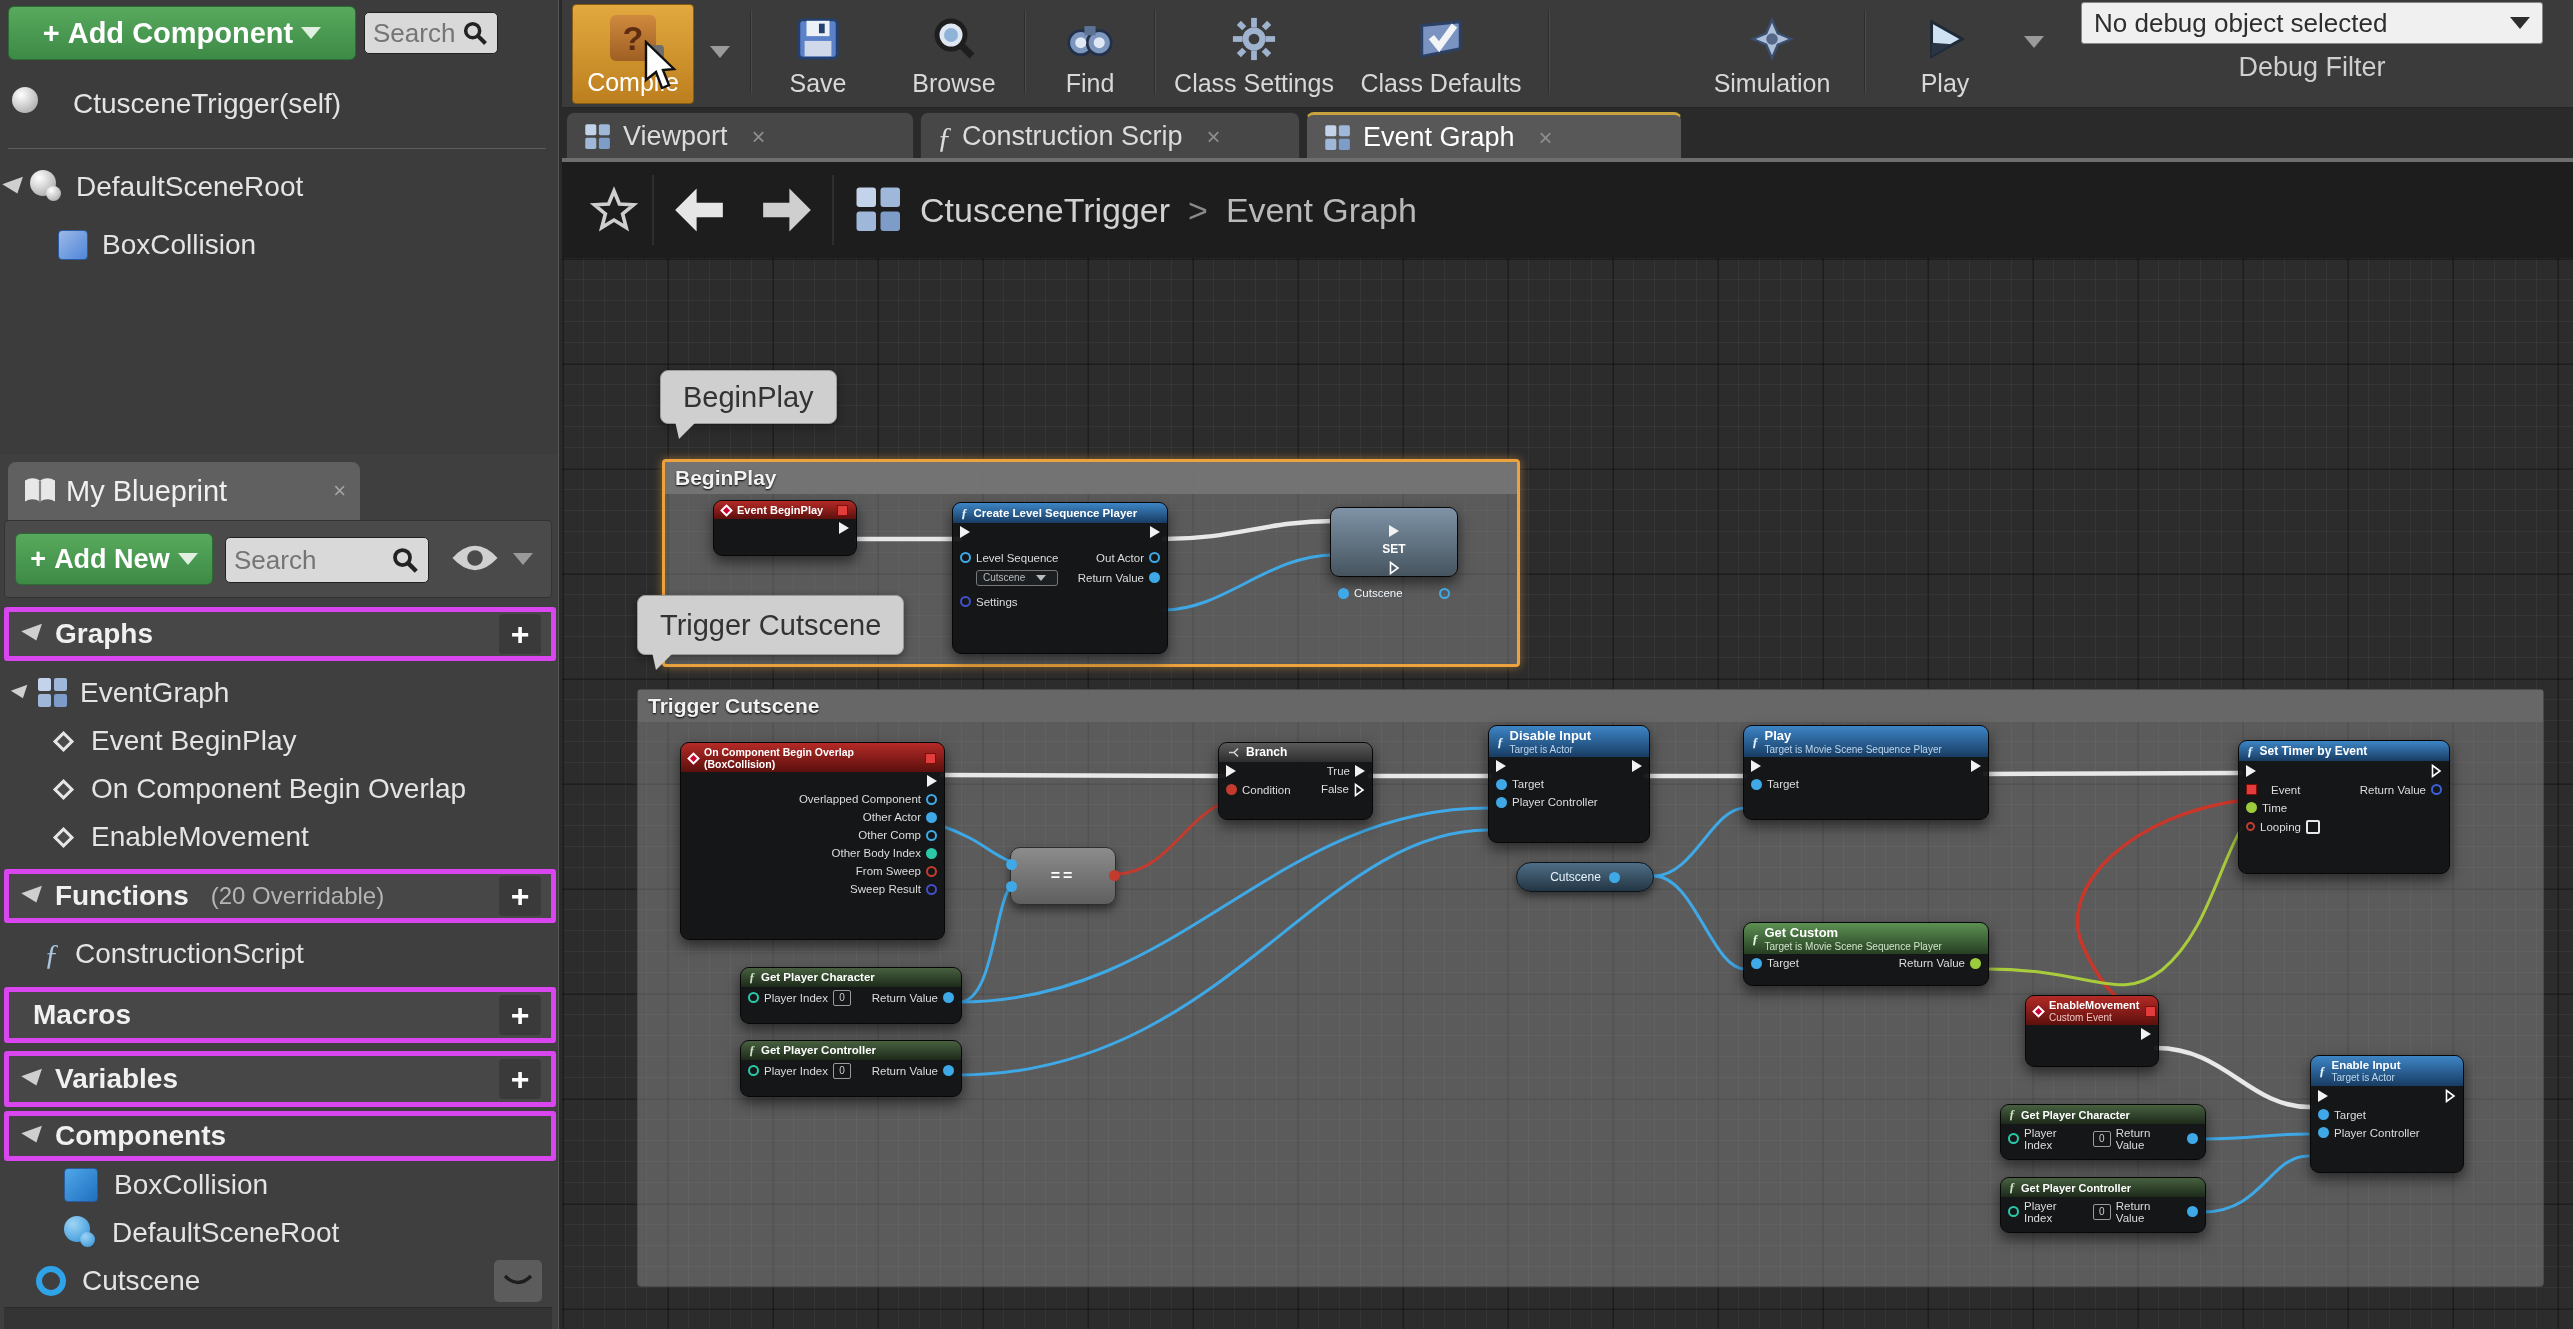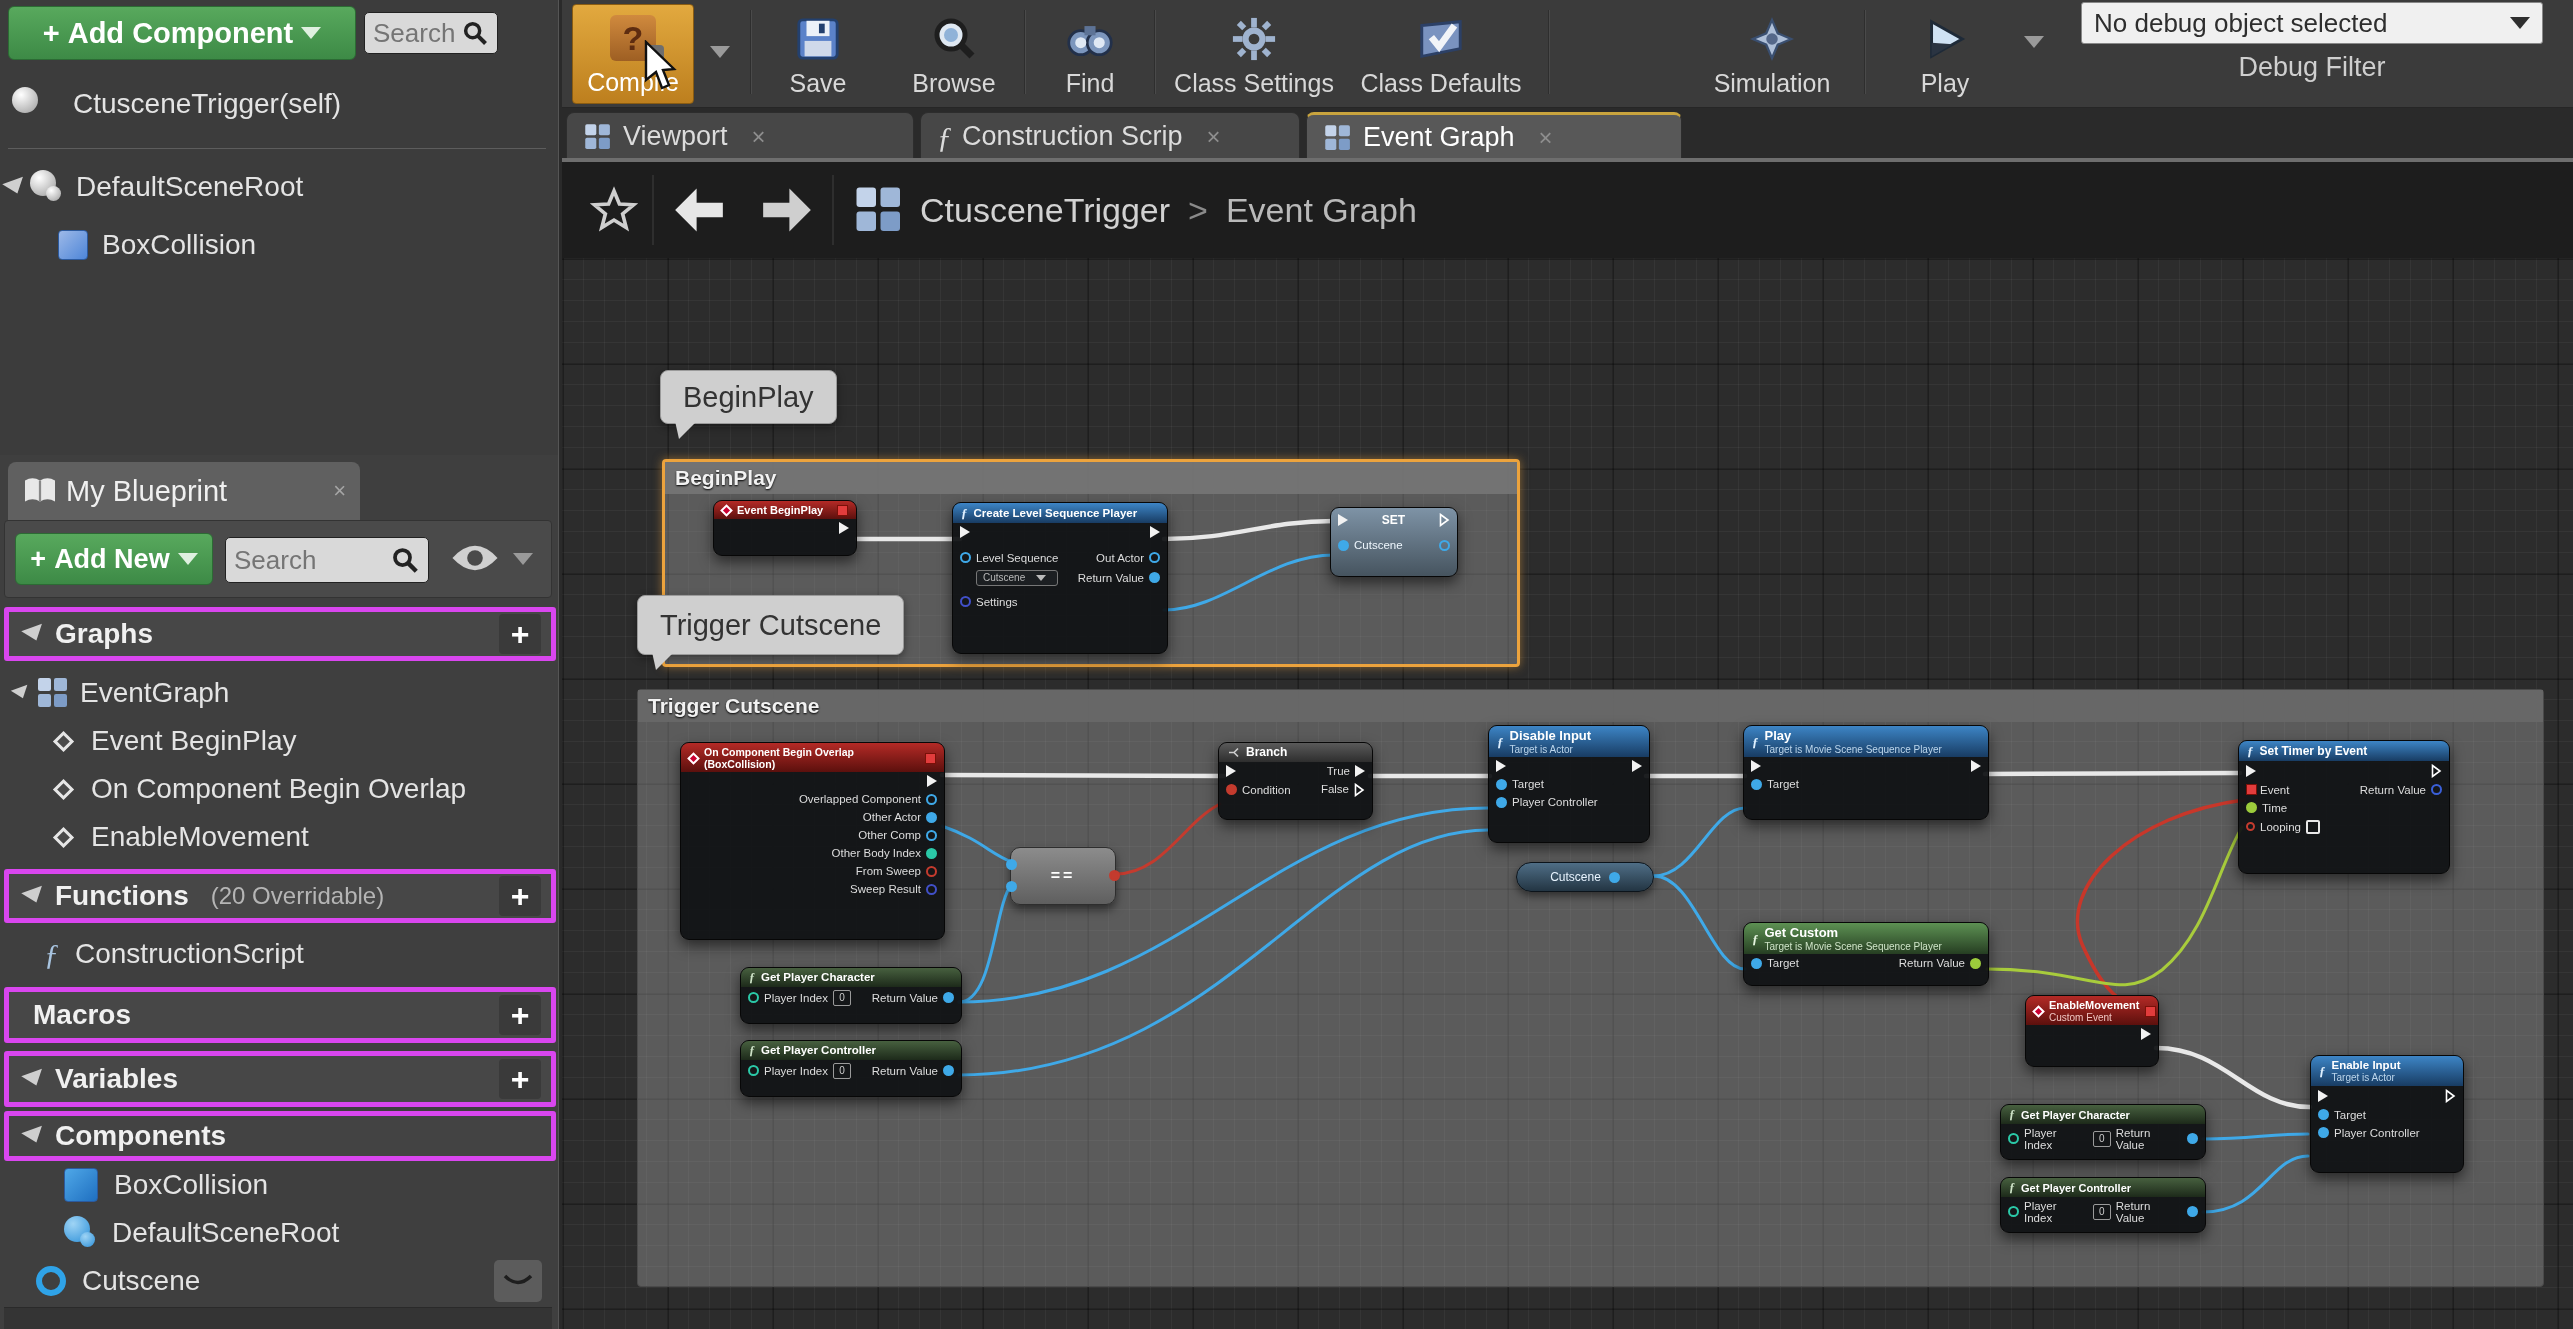--- a/index.html
+++ b/index.html
@@ -504,21 +504,21 @@
           <span class="pin f" style="--c:#3fa9e8;"></span>
         </span>
     </div>
     <div class="prow" style="margin-top:4px;">
         <span class="pin" style="--c:#4150c8;"></span>
         <span>Settings</span>
       </div>
   </div>
 
   <div class="node" style="left:768px;top:345px;width:128px;height:70px;background:linear-gradient(180deg,#7e93a6,#46545f);">
-    <div class="prow sb" style="padding-top:5px;">
+    <div class="prow sb" style="padding-top:17px;flex-direction:column;">
       <span class="execpin"></span>
       <span style="font-weight:bold;color:#fff;font-size:12px;">SET</span>
       <svg width="11" height="14">
           <path d="M1.5,1.5 L9,7 L1.5,12.5 Z" fill="none" stroke="#fff" stroke-width="1.6"></path>
         </svg>
     </div>
     <div class="prow sb" style="margin-top:6px;">
       <span style="display:flex;align-items:center;gap:5px;">
           <span class="pin f" style="--c:#3fa9e8;"></span>
           <span style="color:#eef6fd;">Cutscene</span>
@@ -667,21 +667,21 @@
       <span class="fnicon" style="font-size:13px;color:#dff0ff;">ƒ</span>
       <span>Set Timer by Event</span>
     </div>
     <div class="prow sb">
         <span class="execpin"></span>
       <svg width="11" height="14">
           <path d="M1.5,1.5 L9,7 L1.5,12.5 Z" fill="none" stroke="#fff" stroke-width="1.6"></path>
         </svg>
       </div>
     <div class="prow sb">
-      <span style="display:flex;align-items:center;gap:3px;">
+      <span style="display:flex;align-items:center;gap:14px;">
           <span class="delg" style="margin:0;"></span>
           <span>Event</span>
         </span>
       <span style="display:flex;align-items:center;gap:5px;">
           <span>Return Value</span>
           <span class="pin" style="--c:#3a5fd8;"></span>
         </span>
     </div>
     <div class="prow">
         <span class="pin f" style="--c:#9ccc3c;"></span>

